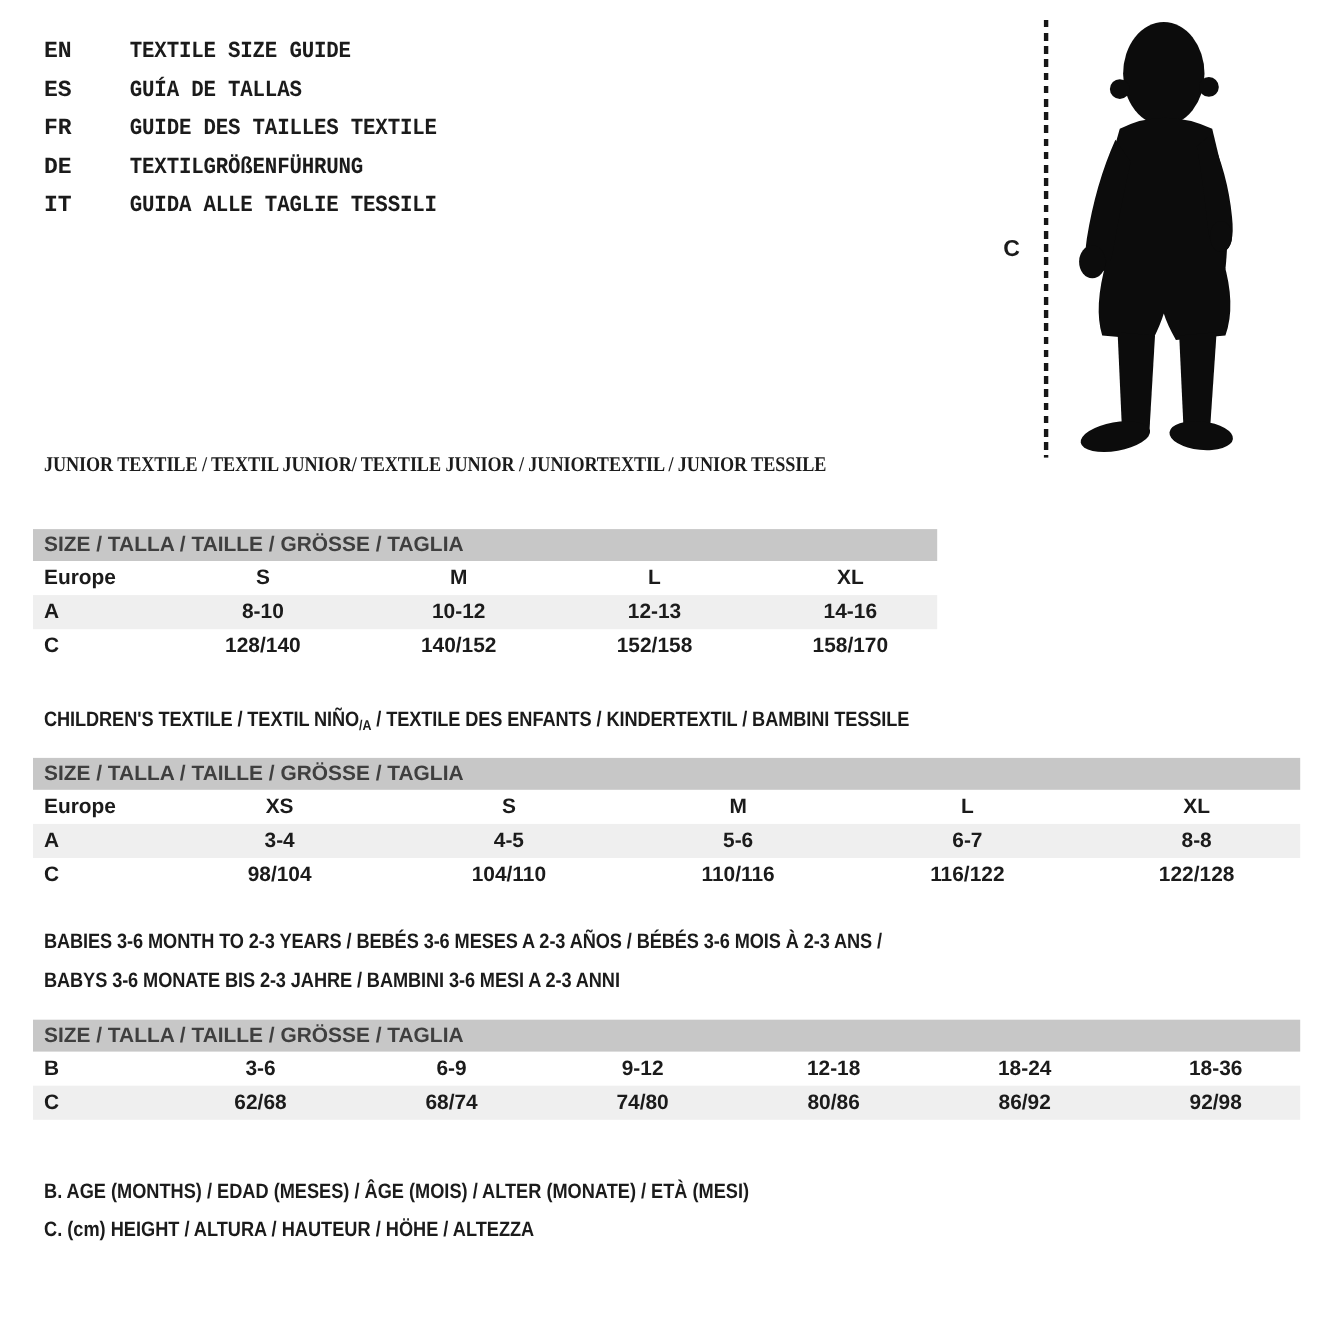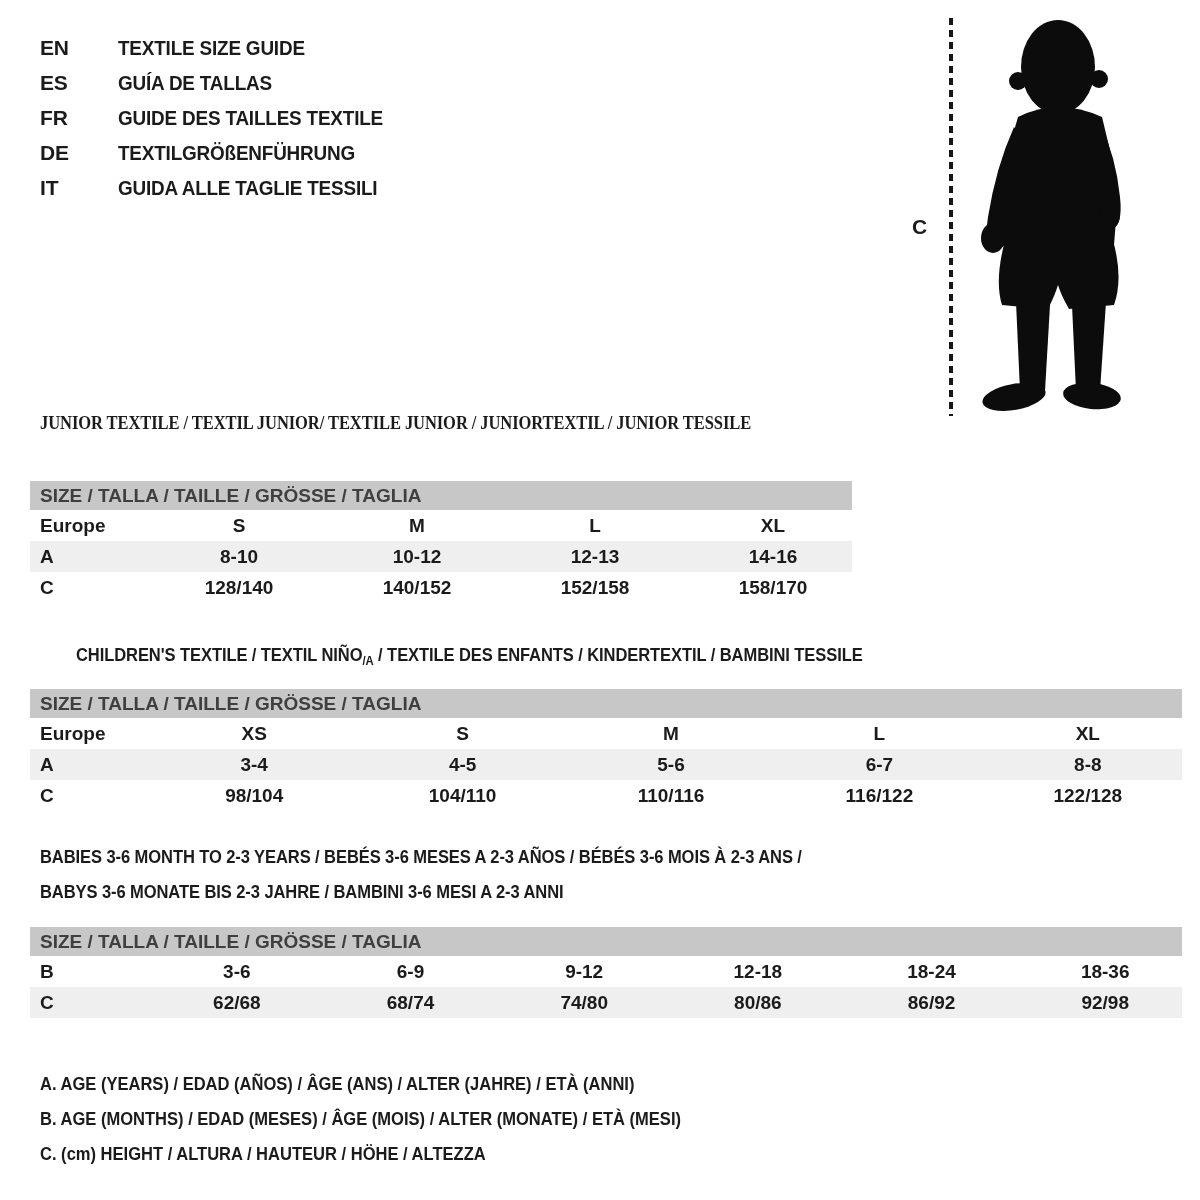--- a/index.html
+++ b/index.html
@@ -8,21 +8,21 @@
   body {
     width:1200px; height:1200px; position:relative; overflow:hidden;
     font-family:"Liberation Sans", sans-serif;
     color:var(--text_color, #1b1b1b);
     -webkit-font-smoothing:antialiased;
   }
   .cond { display:inline-block; transform:scaleX(0.87); transform-origin:0 50%; white-space:nowrap; }
 
   
   .langs { position:absolute; left:40px; top:30px; }
-  .lang-row { display:flex; height:35px; align-items:center; font-weight:bold; font-size:21px; letter-spacing:-0.2px; }
+  .lang-row { display:flex; height:35px; align-items:center; font-weight:bold; font-size:21px; letter-spacing:-0.2px;font-family:Liberation Mono, monospace; }
   .lang-code { width:78px; }
   .lang-label { white-space:nowrap; transform:scaleX(0.9); transform-origin:0 50%; }
 
   
   .figure { position:absolute; left:900px; top:15px; width:280px; height:405px; }
   .dash-line {
     position:absolute; left:49px; top:3px; width:4px; height:398px;
     background:repeating-linear-gradient(to bottom, #161616 0 7px, transparent 7px 12px);
   }
   .c-label { position:absolute; left:12px; top:200px; font-weight:bold; font-size:21px; }
@@ -119,21 +119,21 @@
   </div>
   <div class="t-row">
     <span class="t-label">C</span>
     <span class="t-cell">128/140</span>
     <span class="t-cell">140/152</span>
     <span class="t-cell">152/158</span>
     <span class="t-cell">158/170</span>
   </div>
 </div>
 
-<div class="section-title" style="top:644px;margin-left:36px;">
+<div class="section-title" style="top:644px;">
   <span class="cond"><span>CHILDREN'S TEXTILE / TEXTIL NIÑO</span><span class="sub-a">/A</span><span> / TEXTILE DES ENFANTS / KINDERTEXTIL / BAMBINI TESSILE</span></span>
 </div>
 <div class="sizetable w-wide" style="top:689px;">
   <div class="t-bar">
     <span>SIZE / TALLA / TAILLE / GRÖSSE / TAGLIA</span>
   </div>
   <div class="t-row">
     <span class="t-label">Europe</span>
     <span class="t-cell">XS</span>
     <span class="t-cell">S</span>
@@ -184,21 +184,18 @@
     <span class="t-cell">68/74</span>
     <span class="t-cell">74/80</span>
     <span class="t-cell">80/86</span>
     <span class="t-cell">86/92</span>
     <span class="t-cell">92/98</span>
   </div>
 </div>
 
 <div class="legend">
   <div class="legend-line">
-    <span class="cond">A. AGE (YEARS) / EDAD (AÑOS) / ÂGE (ANS) / ALTER (JAHRE) / ETÀ (ANNI)</span>
-  </div>
-  <div class="legend-line">
     <span class="cond">B. AGE (MONTHS) / EDAD (MESES) / ÂGE (MOIS) / ALTER (MONATE) / ETÀ (MESI)</span>
   </div>
   <div class="legend-line">
     <span class="cond">C. (cm) HEIGHT / ALTURA / HAUTEUR / HÖHE / ALTEZZA</span>
   </div>
 </div>
 
 </body></html>

